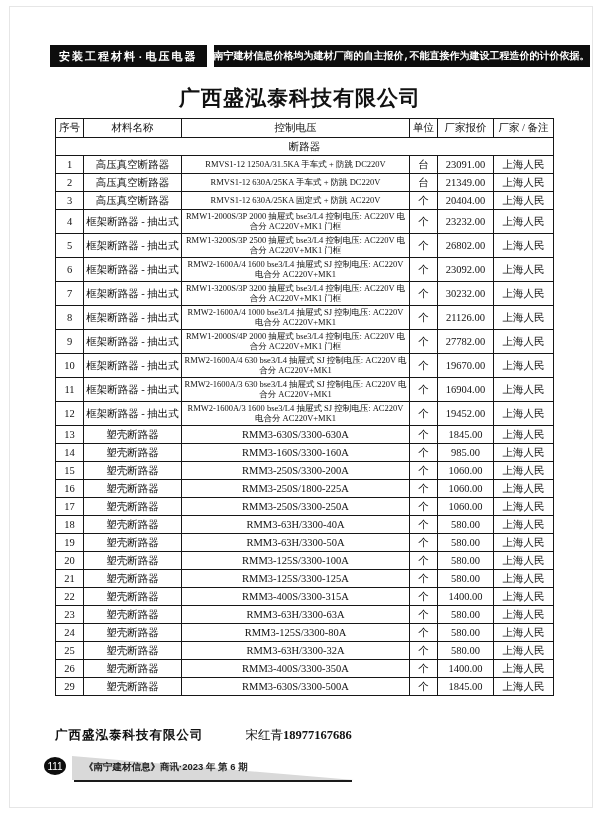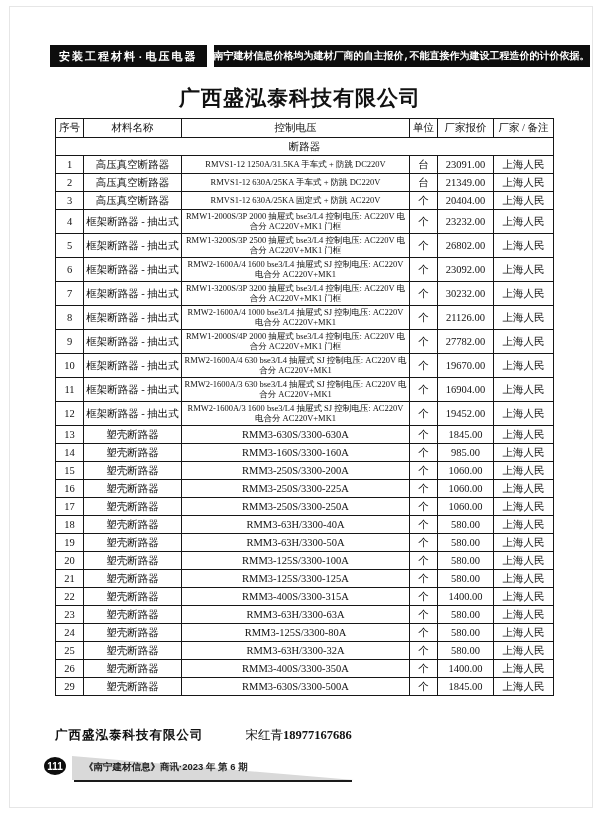--- a/index.html
+++ b/index.html
@@ -45,21 +45,21 @@
   
   .footer{position:absolute;left:44px;top:755px;width:320px;height:28px;}
   .footer-wedge{position:absolute;left:28px;top:1px;width:282px;height:24px;
     background:#d9d9d9;clip-path:polygon(0 0,100% 100%,0 100%);}
   .footer-rule{position:absolute;left:30px;top:25px;width:278px;height:2px;background:#1a1a1a;}
   .footer-pub{position:absolute;left:40px;top:6px;
     font-family:"Liberation Sans","DejaVu Sans",sans-serif;
     font-size:9.5px;font-weight:bold;color:#222;white-space:nowrap;}
   .page-num-circle{position:absolute;left:0;top:2px;width:22px;height:18px;border-radius:50%;
     background:#0d0d0d;color:#fff;font-family:"Liberation Sans","DejaVu Sans",sans-serif;
-    font-size:10px;font-weight:bold;display:flex;align-items:center;justify-content:center;}
+    font-size:10px;font-weight:normal;display:flex;align-items:center;justify-content:center;}
 </style>
 </head>
 <body>
 
 <div class="page-edge"></div>
 
 <div class="badge-bar">
   <div class="badge-category">安装工程材料·电压电器</div>
   <div class="badge-notice">南宁建材信息价格均为建材厂商的自主报价,不能直接作为建设工程造价的计价依据。</div>
 </div>
@@ -205,21 +205,21 @@
     <td class="cell-no">15</td>
     <td class="cell-name">塑壳断路器</td>
     <td class="cell-spec">RMM3-250S/3300-200A</td>
     <td class="cell-unit">个</td>
     <td class="cell-price">1060.00</td>
     <td class="cell-vendor">上海人民</td>
   </tr>
       <tr>
     <td class="cell-no">16</td>
     <td class="cell-name">塑壳断路器</td>
-    <td class="cell-spec">RMM3-250S/3300-225A</td>
+    <td class="cell-spec">RMM3-250S/1800-225A</td>
     <td class="cell-unit">个</td>
     <td class="cell-price">1060.00</td>
     <td class="cell-vendor">上海人民</td>
   </tr>
       <tr>
     <td class="cell-no">17</td>
     <td class="cell-name">塑壳断路器</td>
     <td class="cell-spec">RMM3-250S/3300-250A</td>
     <td class="cell-unit">个</td>
     <td class="cell-price">1060.00</td>

